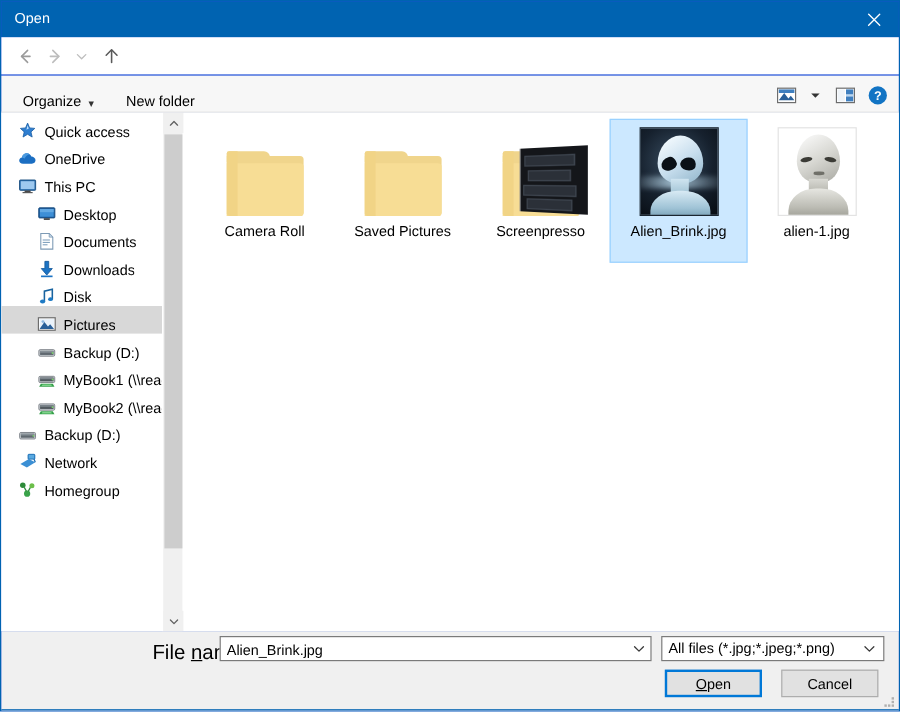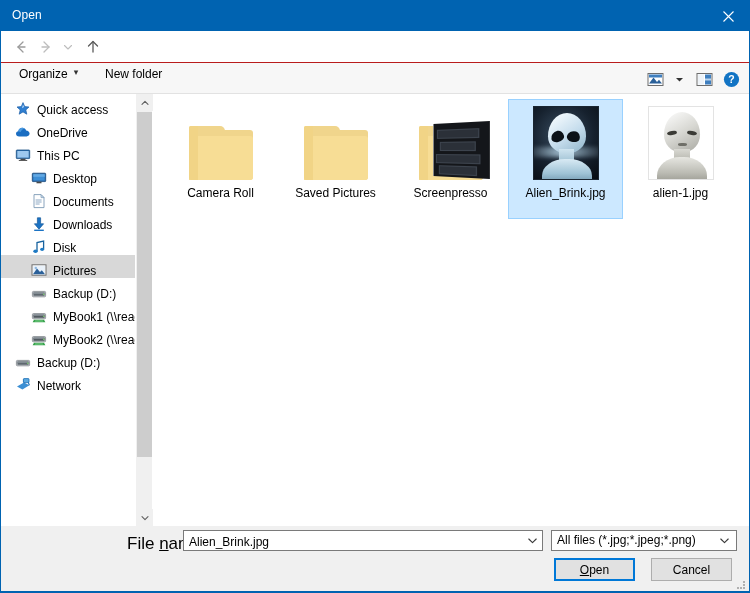--- a/index.html
+++ b/index.html
@@ -9,21 +9,21 @@
   }
   body {
     font-family: "Liberation Sans", sans-serif;
     -webkit-font-smoothing: antialiased;
   }
   #dialog {
     position: relative;
     width: 750px;
     height: 593px;
     overflow: hidden;
-    background: #b91c1c;
+    background: #1d4ed8;
     border: 1px solid #0063b1;
     box-sizing: border-box;
     font-size: 12px;
     color: #000000;
     user-select: none;
   }
 
   
   .titlebar {
     position: absolute;
@@ -134,21 +134,21 @@
   .toolbar {
     position: absolute;
     left: 0; top: 62px;
     width: 750px; height: 31px;
     background: #f7f7f7;
     border-bottom: 1px solid #e2e2e2;
     box-sizing: border-box;
   }
   .tb-item {
     position: absolute;
-    display: flex; align-items: flex-start;
+    display: flex; align-items: flex-end;
     height: 24px; top: 4px;
     font-size: 12px;
     color: #000000;
     padding: 0 6px;
   }
   .tb-organize { left: 12px; }
   .tb-newfolder { left: 98px; }
   .tb-caret { margin-left: 6px; }
 
   .tb-right {
@@ -771,20 +771,34 @@
         </div>
         <div class="nav-item indent-0">
           <span class="nav-ico">
             <svg width="16" height="16" viewBox="0 0 16 16">
               <path d="M2 9.6 L9 5.4 L14.4 8.2 L7.4 12.6 Z" fill="#3b8fd4"></path>
               <path d="M9 5.4 L9 2.6 L13.4 2.6 L13.4 5.6 L14.4 8.2" fill="none" stroke="#1d6fb5" stroke-width="1.1"></path>
               <rect x="8.4" y="1.6" width="5.6" height="4" rx=".6" fill="#5aa9e0" stroke="#1d6fb5" stroke-width=".8"></rect>
             </svg>
           </span>
           <span class="nav-label">Network</span>
+        </div>
+        <div class="nav-item indent-0">
+          <span class="nav-ico">
+            <svg width="16" height="16" viewBox="0 0 16 16">
+              <circle cx="4" cy="4.4" r="2.3" fill="#2e8b3a"></circle>
+              <circle cx="11.6" cy="4.8" r="2.1" fill="#6cbf4a"></circle>
+              <circle cx="7.6" cy="11.4" r="2.6" fill="#3aa34a"></circle>
+              <g stroke="#2e8b3a" stroke-width="1.1">
+                <path d="M5.2 6 L7 9.4"></path>
+                <path d="M10.2 6.4 L8.6 9.4"></path>
+              </g>
+            </svg>
+          </span>
+          <span class="nav-label">Homegroup</span>
         </div>
       </div>
 
     <div class="nav-scroll">
       <div class="sb-arrow sb-up">
         <svg width="8" height="8" viewBox="0 0 8 8">
           <path d="M1 5.3 L4 2.3 L7 5.3" stroke="#606060" stroke-width="1.1" fill="none" stroke-linecap="round" stroke-linejoin="round"></path>
         </svg>
       </div>
       <div class="sb-thumb"></div>

